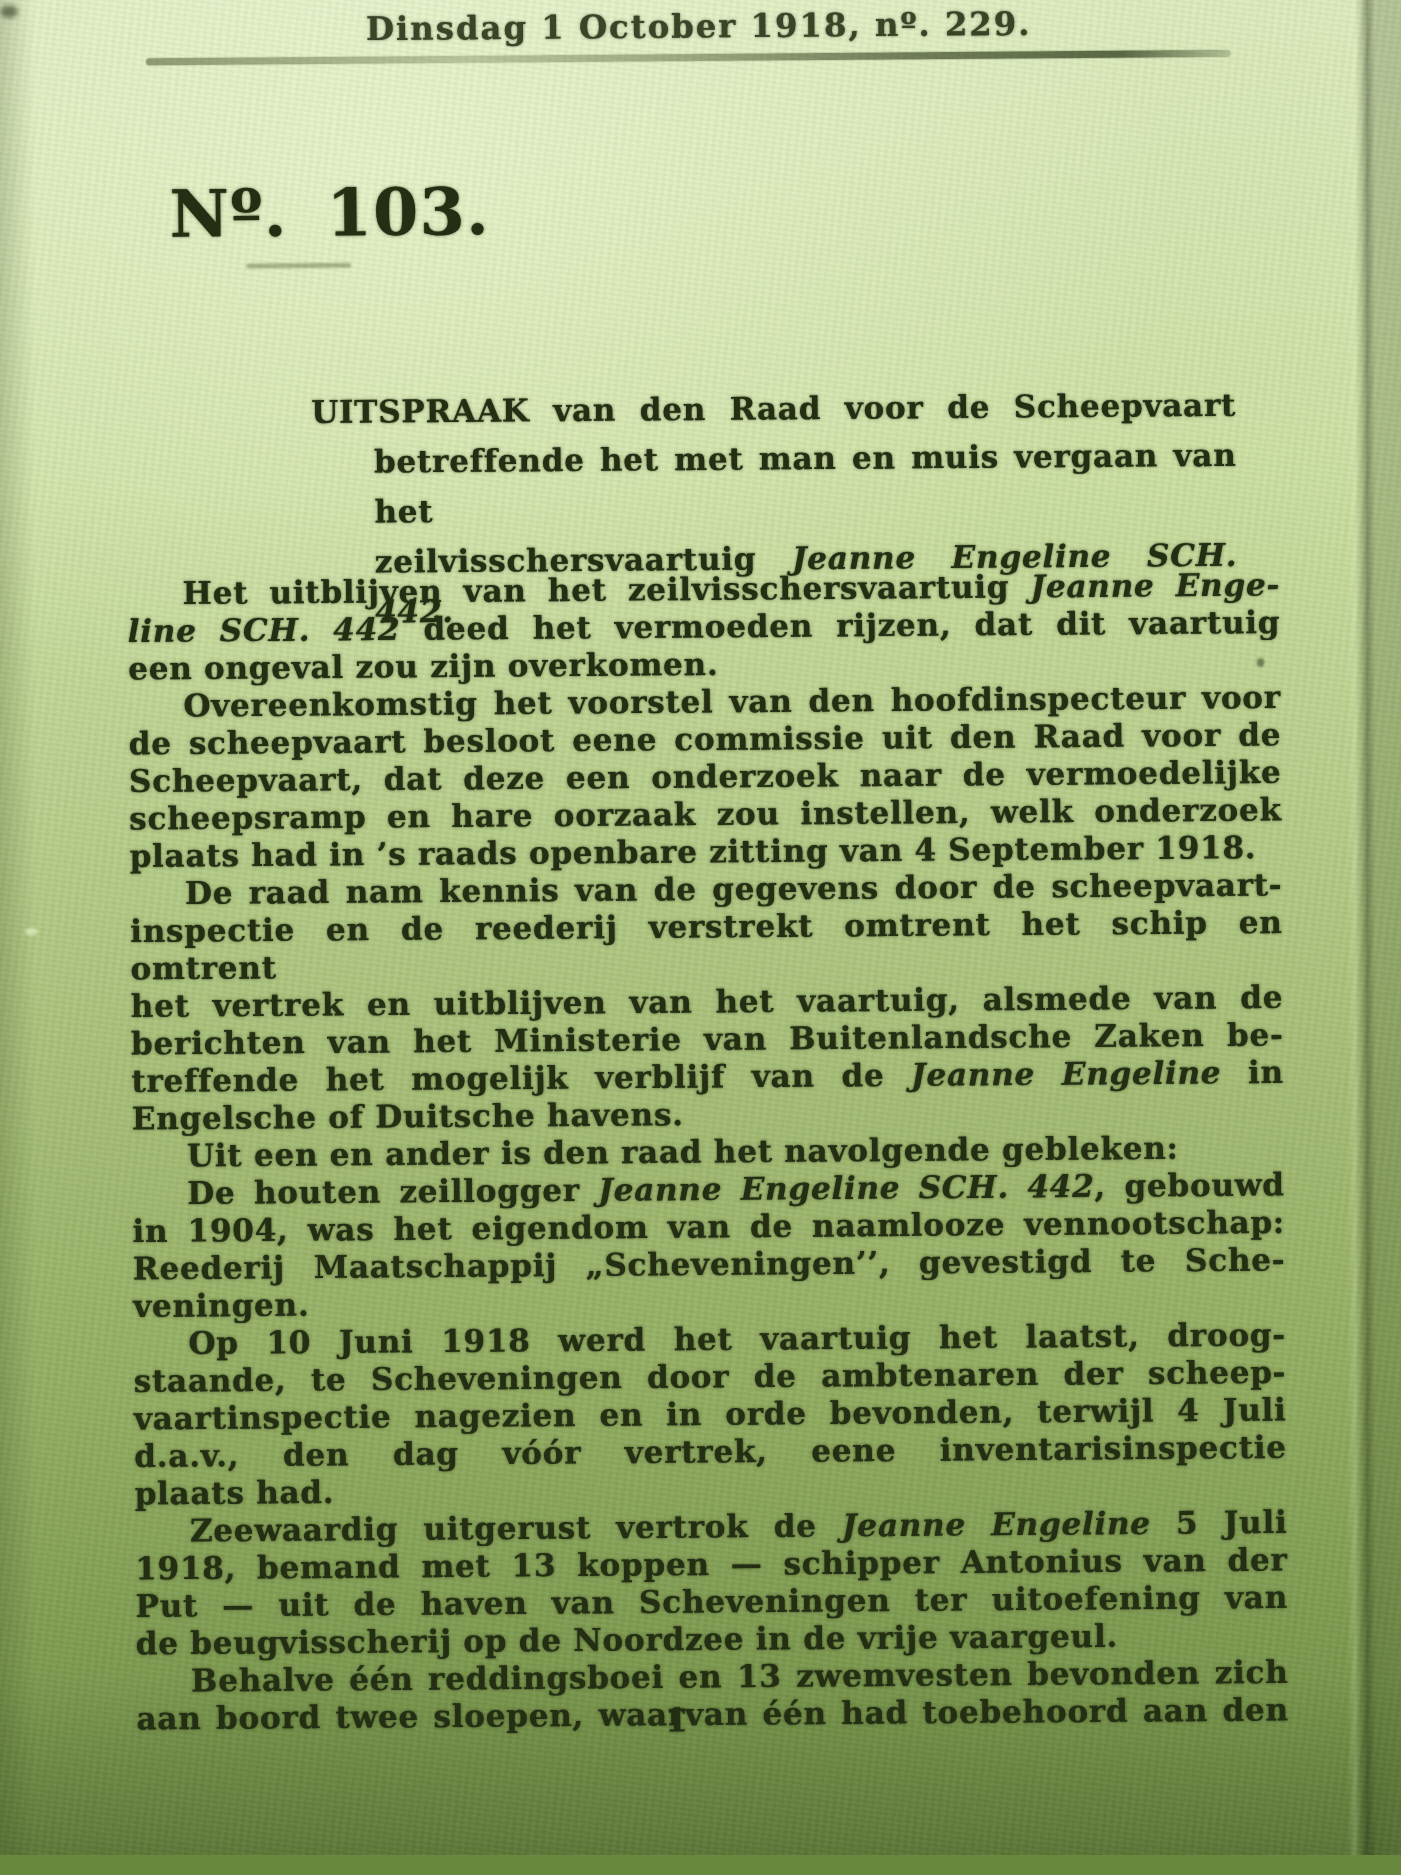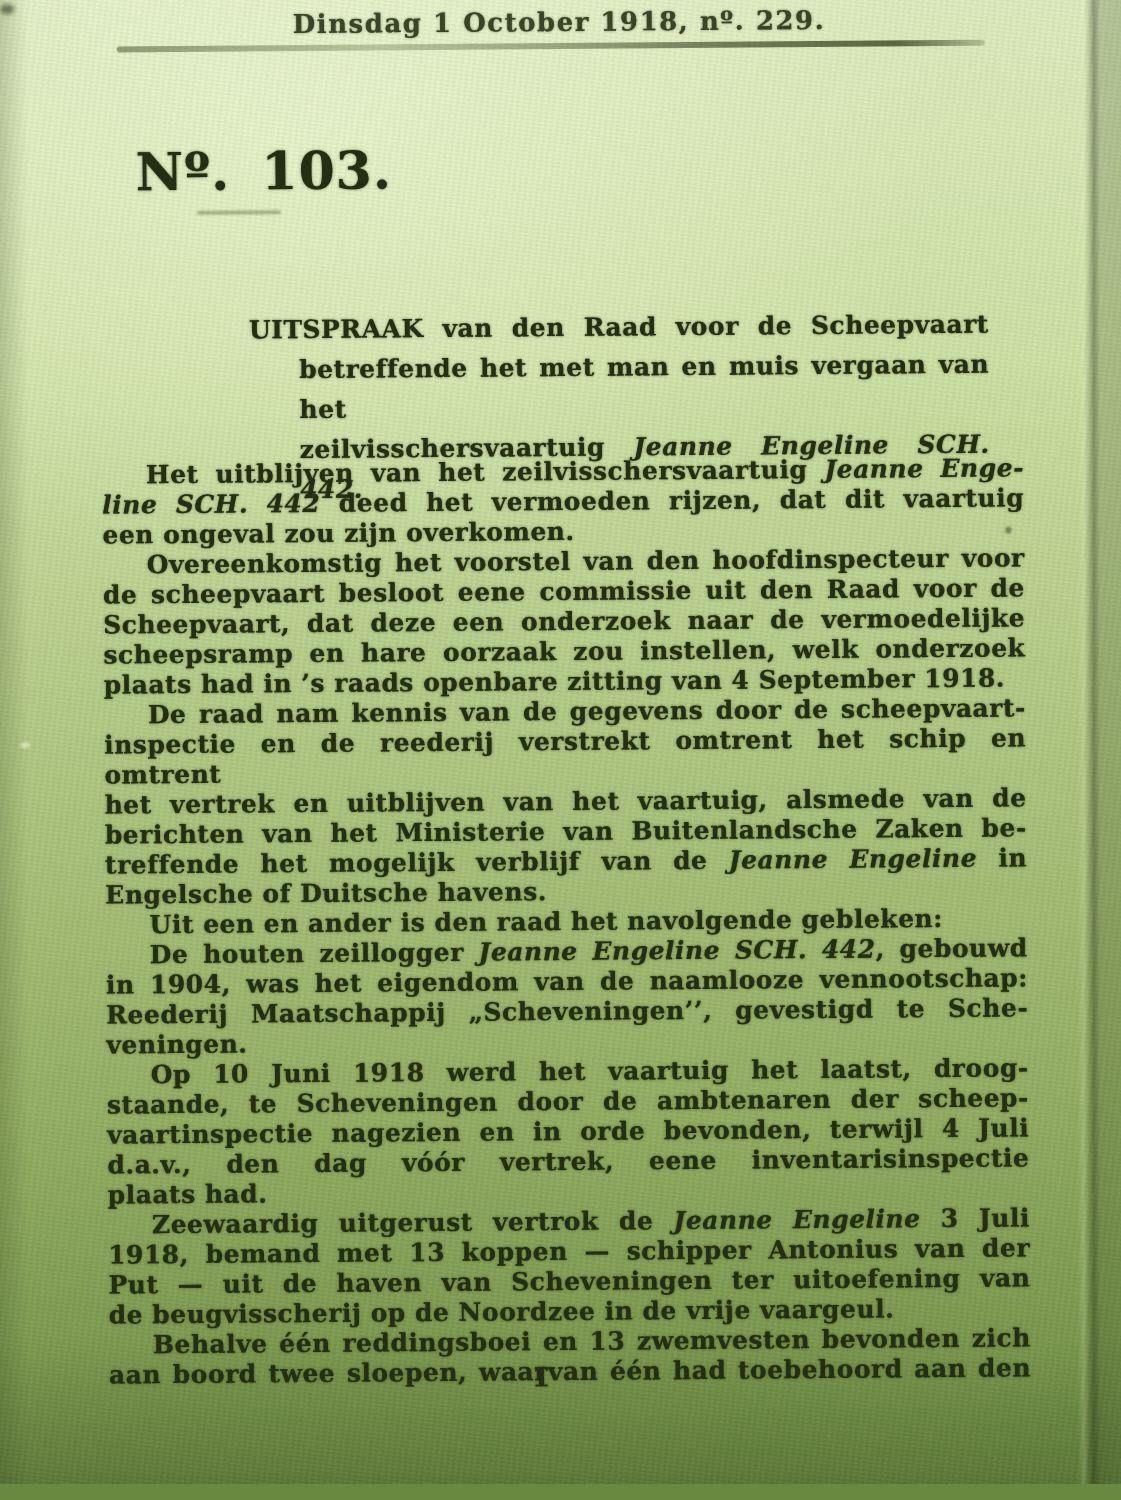--- a/index.html
+++ b/index.html
@@ -133,21 +133,21 @@
           <div class="line"><span>veningen.</span></div>
         </div>
         <div class="para">
           <div class="line indent jl"><span>Op 10 Juni 1918 werd het vaartuig het laatst, droog-</span></div>
           <div class="line jl"><span>staande, te Scheveningen door de ambtenaren der scheep-</span></div>
           <div class="line jl"><span>vaartinspectie nagezien en in orde bevonden, terwijl 4 Juli</span></div>
           <div class="line jl"><span>d.a.v., den dag vóór vertrek, eene inventarisinspectie</span></div>
           <div class="line"><span>plaats had.</span></div>
         </div>
         <div class="para">
-          <div class="line indent jl"><span>Zeewaardig uitgerust vertrok de </span><span class="it">Jeanne Engeline</span><span> 3 Juli</span></div>
+          <div class="line indent jl"><span>Zeewaardig uitgerust vertrok de </span><span class="it">Jeanne Engeline</span><span> 5 Juli</span></div>
           <div class="line jl"><span>1918, bemand met 13 koppen — schipper Antonius van der</span></div>
           <div class="line jl"><span>Put — uit de haven van Scheveningen ter uitoefening van</span></div>
           <div class="line"><span>de beugvisscherij op de Noordzee in de vrije vaargeul.</span></div>
         </div>
         <div class="para">
           <div class="line indent jl"><span>Behalve één reddingsboei en 13 zwemvesten bevonden zich</span></div>
           <div class="line jl"><span>aan boord twee sloepen, waarvan één had toebehoord aan den</span></div>
         </div>
       </div>
     <div class="page-number">1</div>

